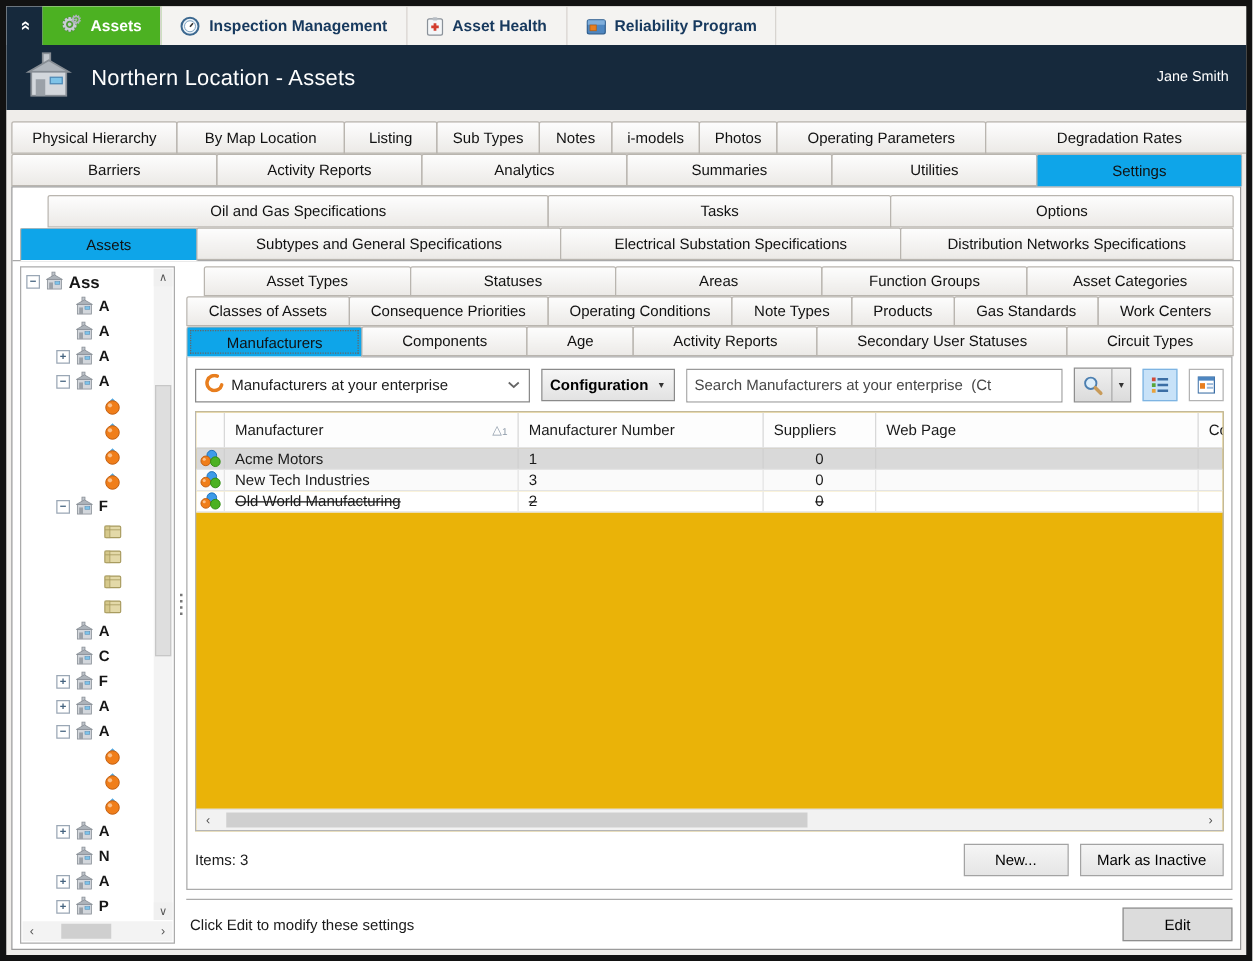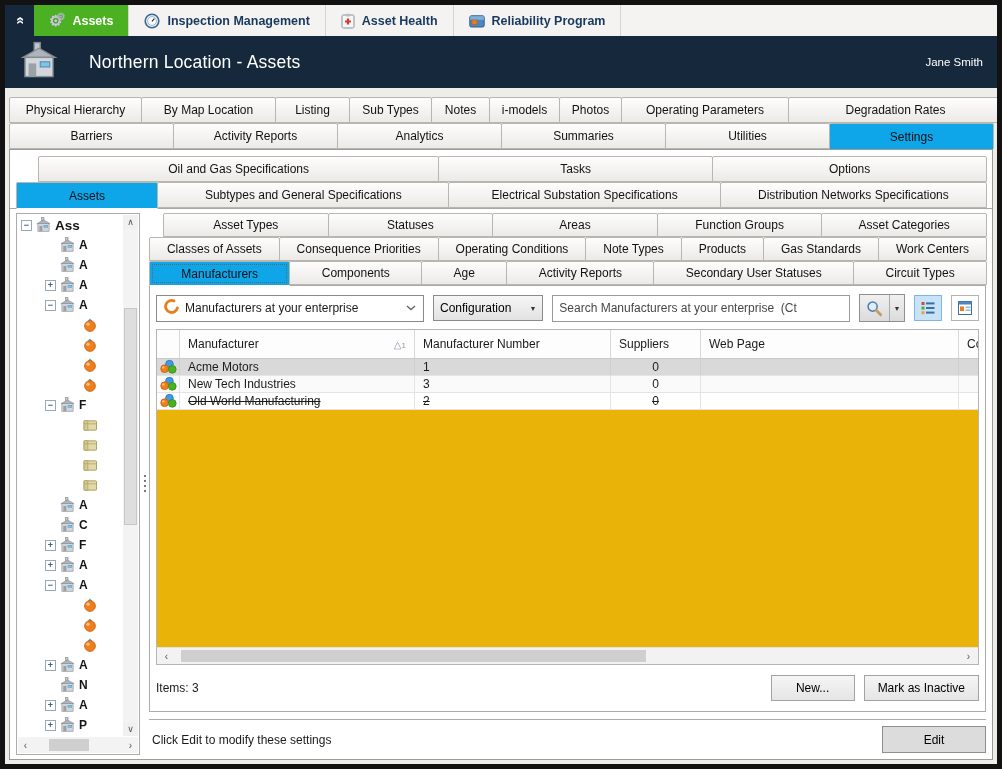--- a/index.html
+++ b/index.html
@@ -12,21 +12,21 @@
   .modulebar{flex:0 0 31px;background:#F4F3F1;display:flex;align-items:stretch;}
   .collapse-btn{flex:0 0 29px;background:#16293C;color:#fff;display:flex;align-items:center;justify-content:center;cursor:pointer;}
   .chev{display:inline-block;transform:rotate(-90deg);font-size:14px;font-weight:bold;letter-spacing:-1px;}
   .mtab{display:flex;align-items:center;gap:7px;padding:0 15px;font-weight:bold;font-size:12.5px;color:#17395E;
         border-right:1px solid #D7D4D0;cursor:pointer;white-space:nowrap;}
   .mtab.active{background:#4CB122;color:#fff;}
   .micon{display:flex;align-items:center;}
   .mfill{flex:1;}
 
   
-  .banner{flex:0 0 52px;background:#16293C;display:flex;align-items:center;padding:0 14px;gap:30px;color:#fff;}
+  .banner{flex:0 0 52px;background:#16293C;display:flex;align-items:center;padding:0 14px;gap:14px;color:#fff;}
   .banner-title{font-size:17.5px;letter-spacing:.2px;}
   .banner-user{margin-left:auto;font-size:11.5px;}
 
   
   .trow{display:flex;height:26px;position:relative;}
   .tab{display:flex;align-items:center;justify-content:center;padding:0 10px;font-size:12px;color:#111;
        background:linear-gradient(#FDFDFD,#ECEAE7);border:1px solid #B9B5AF;border-radius:2px 2px 0 0;
        margin-right:-1px;white-space:nowrap;overflow:hidden;cursor:pointer;position:relative;}
   .tab.sel{background:#0ea5e9;border-bottom:1px solid #fff;margin-bottom:-1px;z-index:4;}
 
@@ -79,21 +79,21 @@
   .inner1 .tab{flex:1;}
   .inner2 .tab,.inner3 .tab{flex:1 1 auto;}
   .inner3 .tab.sel{outline:1px dotted #666;outline-offset:-4px;}
 
   .ipanel{flex:1;border:1px solid #ABABAB;background:#fff;display:flex;flex-direction:column;
           padding:7px 6px 8px 6px;min-height:0;}
   .toolbar{flex:0 0 30px;display:flex;align-items:center;gap:9px;margin-bottom:6px;}
   .scope{flex:0 0 268px;height:27px;border:1px solid #8A8A8A;background:#fff;display:flex;align-items:center;gap:6px;padding:0 7px;cursor:pointer;}
   .scope-label{flex:1;overflow:hidden;white-space:nowrap;}
   .cfgbtn{flex:0 0 90px;height:26px;border:1px solid #8A8A8A;background:linear-gradient(#F6F6F6,#E2E2E2);
-          display:flex;align-items:center;justify-content:center;gap:18px;font-size:12px;cursor:pointer;}
+          display:flex;align-items:center;justify-content:center;gap:7px;font-size:12px;cursor:pointer;font-weight:bold;}
   .caret{font-size:7px;color:#333;}
   .searchbox{flex:1;height:27px;border:1px solid #9A9A9A;background:#ec4899;display:flex;align-items:center;min-width:0;}
   .searchbox input{border:0;outline:0;width:100%;height:100%;padding:0 6px;font-family:"Liberation Sans",sans-serif;font-size:12px;color:#333;}
   .searchbox input::placeholder{color:#474747;opacity:1;}
   .searchbtn{flex:0 0 46px;height:28px;border:1px solid #8F8F8F;background:linear-gradient(#F0F0F0,#DBDBDB);
              display:flex;align-items:center;cursor:pointer;}
   .sb-glass{flex:1;display:flex;justify-content:center;}
   .sb-sep{width:1px;height:100%;background:#A9A9A9;}
   .sb-dd{flex:0 0 14px;text-align:center;}
   .viewbtn{flex:0 0 26px;height:26px;border:1px solid #B3B3B3;background:#fff;display:flex;align-items:center;justify-content:center;cursor:pointer;}
@@ -125,21 +125,21 @@
 
   .gfooter{flex:0 0 30px;display:flex;align-items:center;gap:9px;margin-top:8px;}
   .items{font-size:12px;}
   .ffill{flex:1;}
   .btn{height:26px;border:1px solid #A3A3A3;background:linear-gradient(#F5F5F5,#E5E5E5);padding:0 13px;
        font-family:"Liberation Sans",sans-serif;font-size:12px;cursor:pointer;}
   .btn-new{min-width:84px;}
 
   .bottombar{flex:0 0 36px;border-top:1px solid #ABABAB;margin-top:7px;display:flex;align-items:center;gap:8px;padding:4px 0 0 3px;}
   .hint{flex:1;font-size:12px;}
-  .editbtn{width:104px;height:27px;background:#DCDCDC;border:1px solid #8F8F8F;font-family:"Liberation Sans",sans-serif;font-size:12px;cursor:pointer;}
+  .editbtn{width:88px;height:27px;background:#DCDCDC;border:1px solid #8F8F8F;font-family:"Liberation Sans",sans-serif;font-size:12px;cursor:pointer;}
 </style>
 </head>
 <body>
 
 <div class="win">
 
   <div class="modulebar">
     <div class="collapse-btn">
       <span class="chev">»</span>
     </div>

